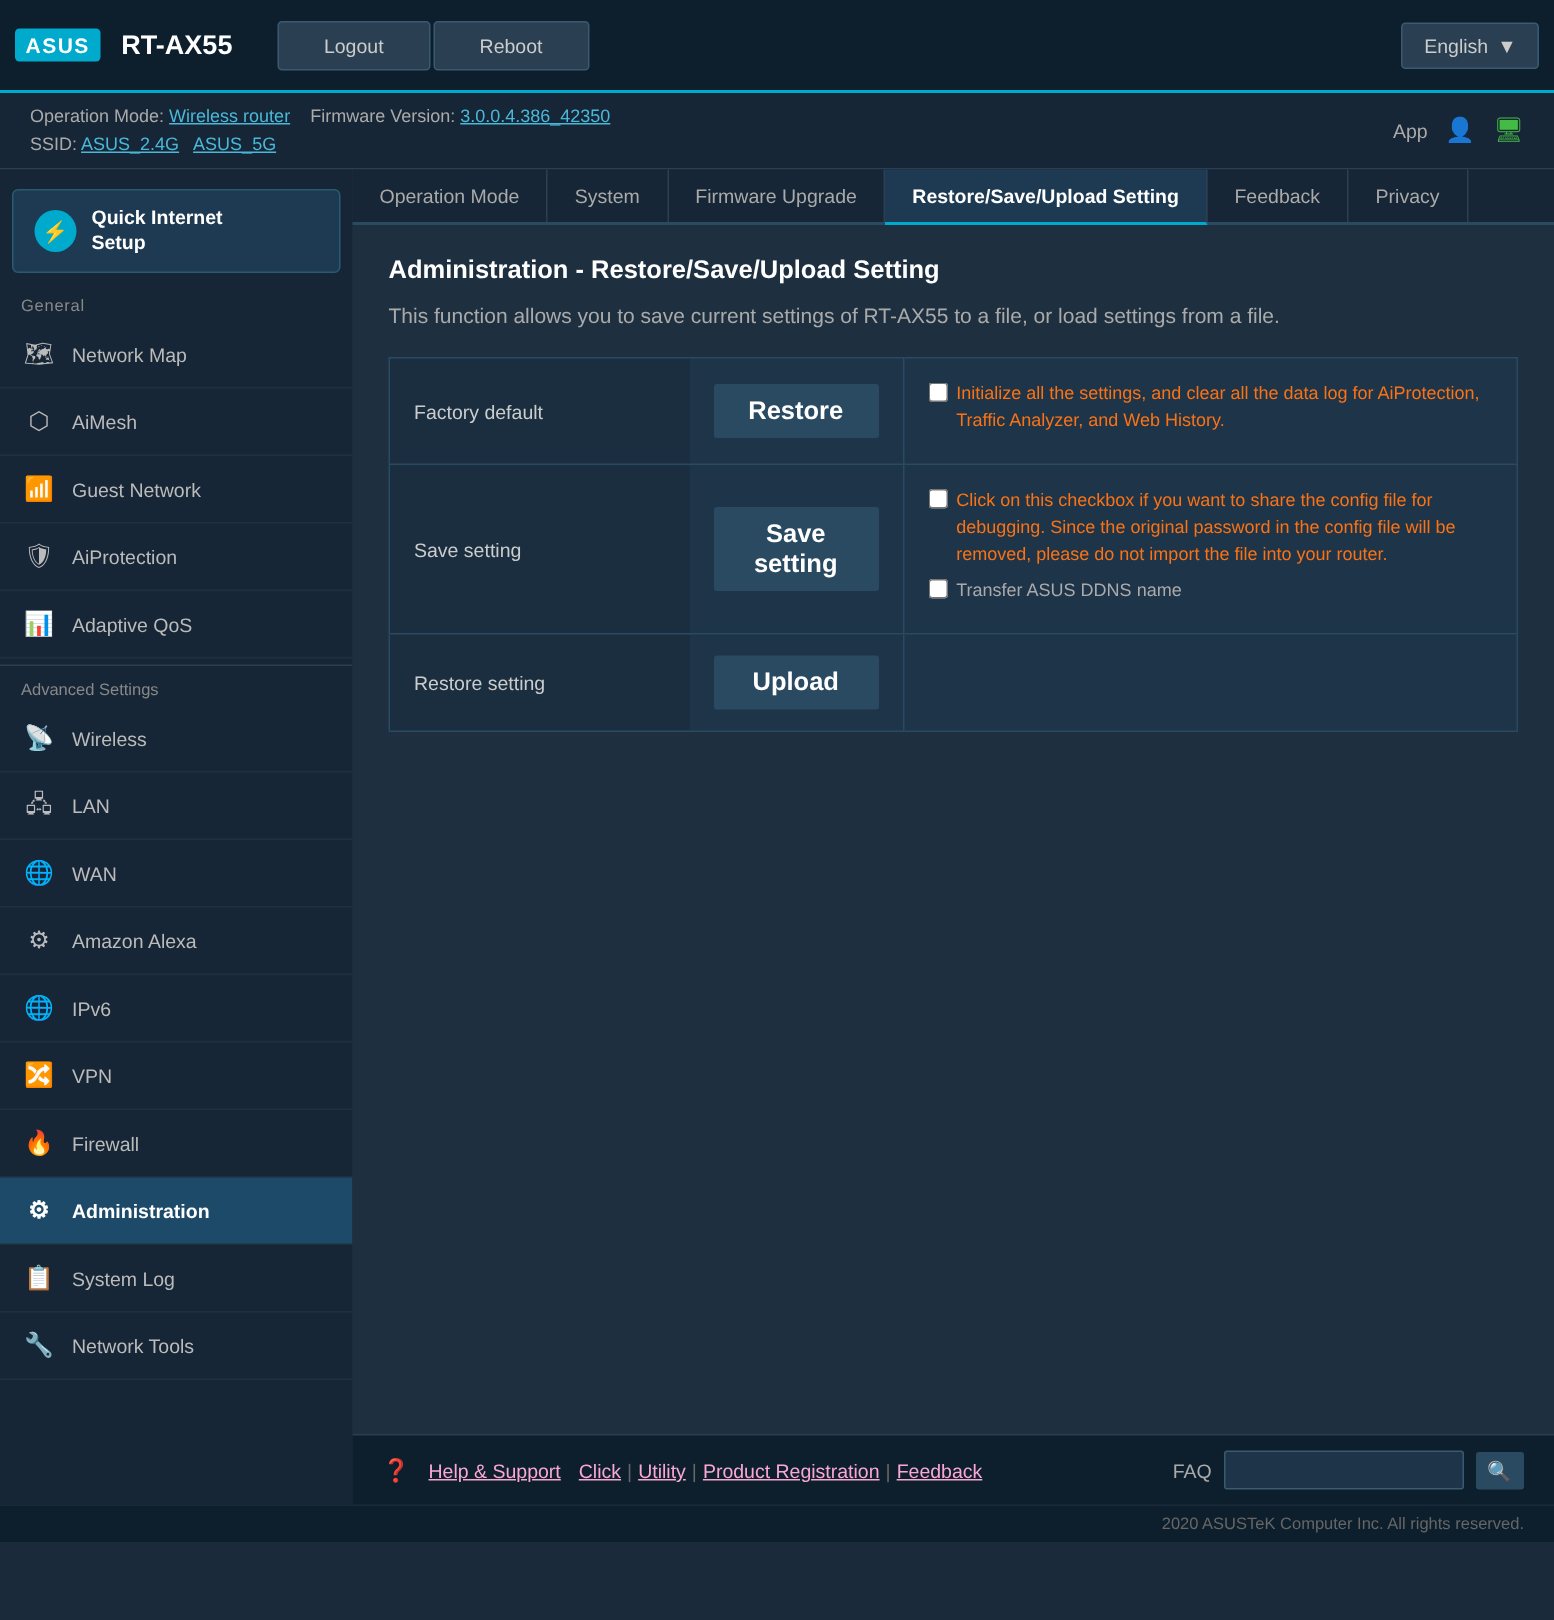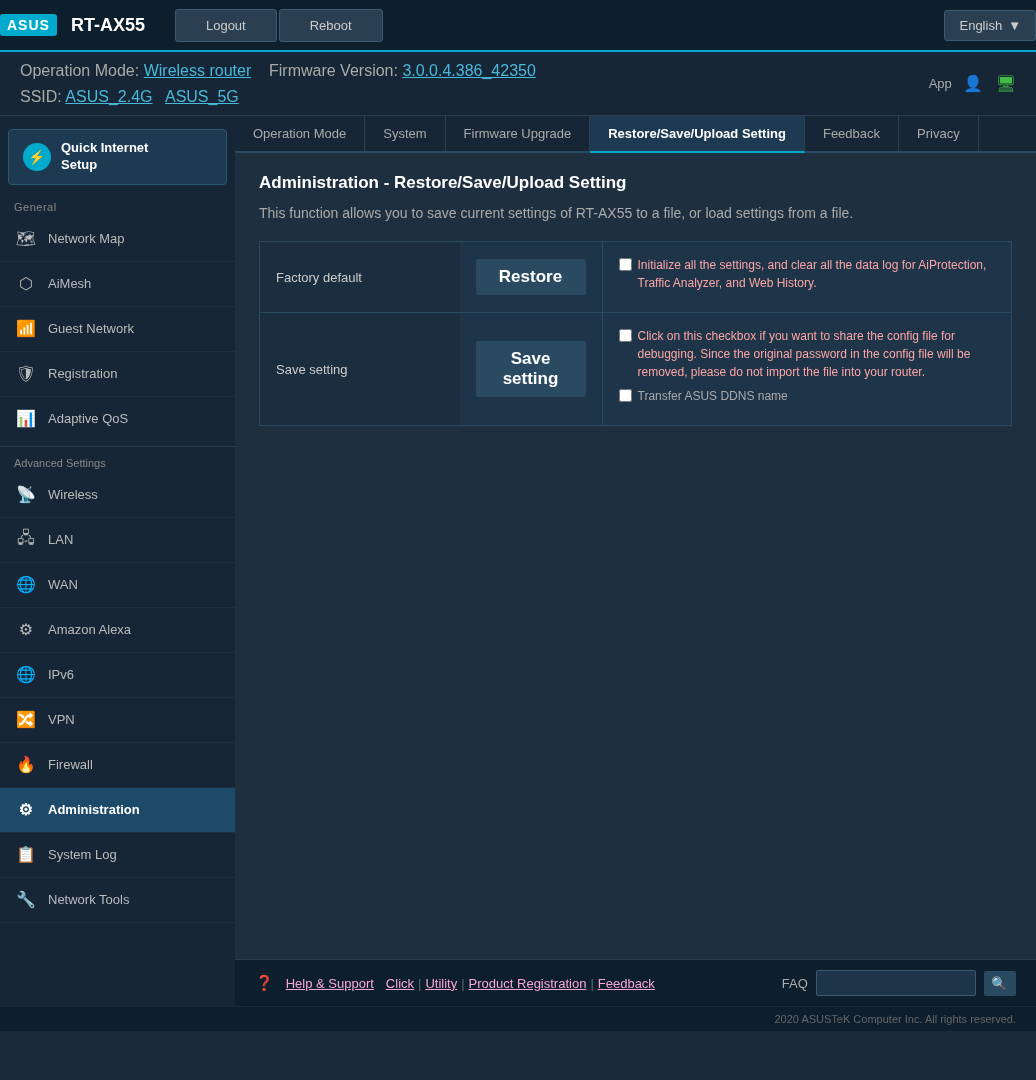--- a/index.html
+++ b/index.html
@@ -10,22 +10,22 @@
       color: #ccc;
       width: 1036px;
       min-height: 1080px;
     }
 
     
     .top-bar {
       background: #0d1f2d;
       display: flex;
       align-items: center;
-      height: 52px;
-      padding: 0 0;
+      height: 62px;
+      padding: 0 10px;
       border-bottom: 2px solid #00aacc;
     }
     .logo-area {
       display: flex;
       align-items: center;
       gap: 8px;
       flex: 0 0 auto;
     }
     .asus-logo {
       background: #00aacc;
@@ -74,21 +74,21 @@
     .info-bar {
       background: #162636;
       padding: 6px 20px;
       display: flex;
       align-items: center;
       justify-content: space-between;
       border-bottom: 1px solid #2a3f52;
     }
     .info-bar .info-text {
       color: #aaa;
-      font-size: 16px;
+      font-size: 12px;
       line-height: 1.6;
     }
     .info-bar .info-text a, .info-bar .info-text .link {
       color: #4ab8d8;
       text-decoration: underline;
     }
     .info-bar .icons {
       display: flex;
       align-items: center;
       gap: 12px;
@@ -273,21 +273,21 @@
       display: flex;
       align-items: flex-start;
       gap: 6px;
       margin-bottom: 6px;
     }
     .checkbox-row input[type="checkbox"] {
       margin-top: 2px;
       flex-shrink: 0;
     }
     .checkbox-label {
-      color: #fca5a5;
+      color: #f97316;
       font-size: 12px;
       line-height: 1.5;
     }
     .checkbox-label.normal {
       color: #aaa;
     }
 
     
     .footer {
       background: #0d1f2d;
@@ -409,21 +409,21 @@
     <div class="sidebar-item">
       <span class="si-icon">⬡</span>
       <span>AiMesh</span>
     </div>
     <div class="sidebar-item">
       <span class="si-icon">📶</span>
       <span>Guest Network</span>
     </div>
     <div class="sidebar-item">
       <span class="si-icon">🛡</span>
-      <span>Registration</span>
+      <span>AiProtection</span>
     </div>
     <div class="sidebar-item">
       <span class="si-icon">📊</span>
       <span>Adaptive QoS</span>
     </div>
 
     <div class="adv-section-label">Advanced Settings</div>
 
     <div class="sidebar-item">
       <span class="si-icon">📡</span>
@@ -520,20 +520,27 @@
               <input type="checkbox" style="">
               <span class="checkbox-label">Click on this checkbox if you want to share the config file for debugging. Since the original password in the config file will be removed, please do not import the file into your router.</span>
             </div>
             <div class="checkbox-row">
               <input type="checkbox" style="">
               <span class="checkbox-label normal">Transfer ASUS DDNS name</span>
             </div>
           </td>
         </tr>
 
+        <tr>
+          <td class="row-label">Restore setting</td>
+          <td class="row-action">
+            <button class="action-btn">Upload</button>
+          </td>
+          <td class="row-info"></td>
+        </tr>
       </tbody>
         </table>
     </div>
 
     <div class="footer">
       <span class="help-icon">❓</span>
       <span class="footer-link">Help &amp; Support</span>
       <div class="footer-links">
         <span class="footer-link">Click</span>
         <span class="footer-sep">|</span>

